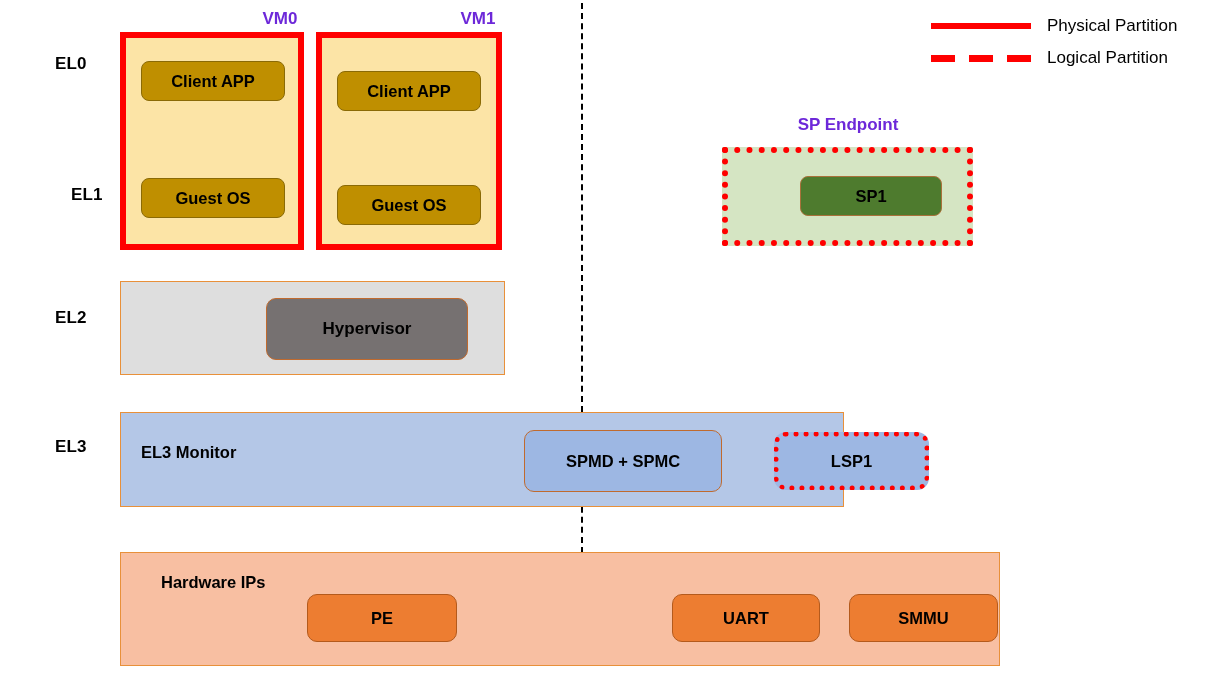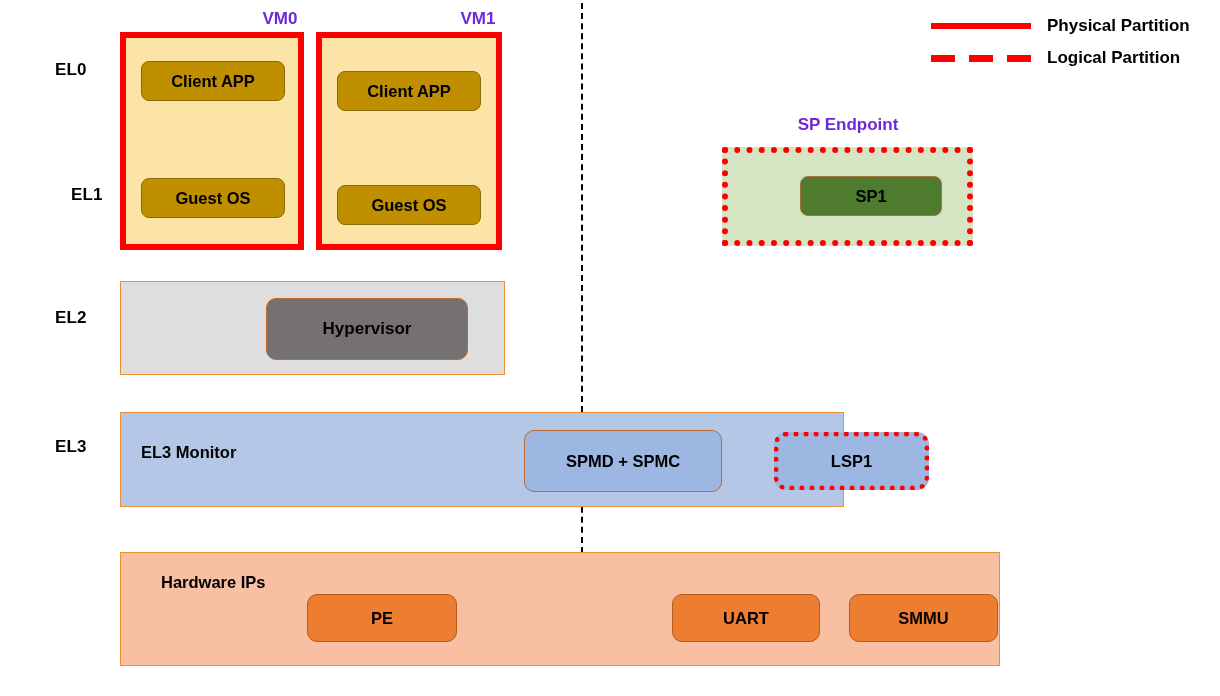--- a/index.html
+++ b/index.html
@@ -163,32 +163,32 @@
   }
   .legend-dashed {
     width: 100px;
     height: 7px;
     background-image: linear-gradient(to right, #FF0000 0 24px, rgba(0,0,0,0) 24px 38px);
     background-size: 38px 7px;
     background-repeat: repeat-x;
   }
   .legend-text {
     font-size: 17px;
-    font-weight: bold;
+    font-weight: normal;
     color: #000000;
     margin-left: 16px;
     white-space: nowrap;
   }
 </style>
 </head>
 <body>
 
 <div class="canvas">
 
-  <div class="abs el-label" style="left:55px; top:60px;text-align:center;">EL0</div>
+  <div class="abs el-label" style="left:55px; top:54px;text-align:center;">EL0</div>
   <div class="abs el-label" style="left:55px; top:185px;margin-left:16px;">EL1</div>
   <div class="abs el-label" style="left:55px; top:308px;">EL2</div>
   <div class="abs el-label" style="left:55px; top:437px;">EL3</div>
 
   <div class="abs divider" style="left:581px; top:3px; height:550px;"></div>
 
   <div class="abs caption" style="left:200px; top:9px; width:160px;">VM0</div>
   <div class="abs vm-box" style="left:120px; top:32px; width:184px; height:218px;">
     <div class="abs inner-amber" style="left:15px; top:23px; width:144px; height:40px;">Client APP</div>
     <div class="abs inner-amber" style="left:15px; top:140px; width:144px; height:40px;">Guest OS</div>

